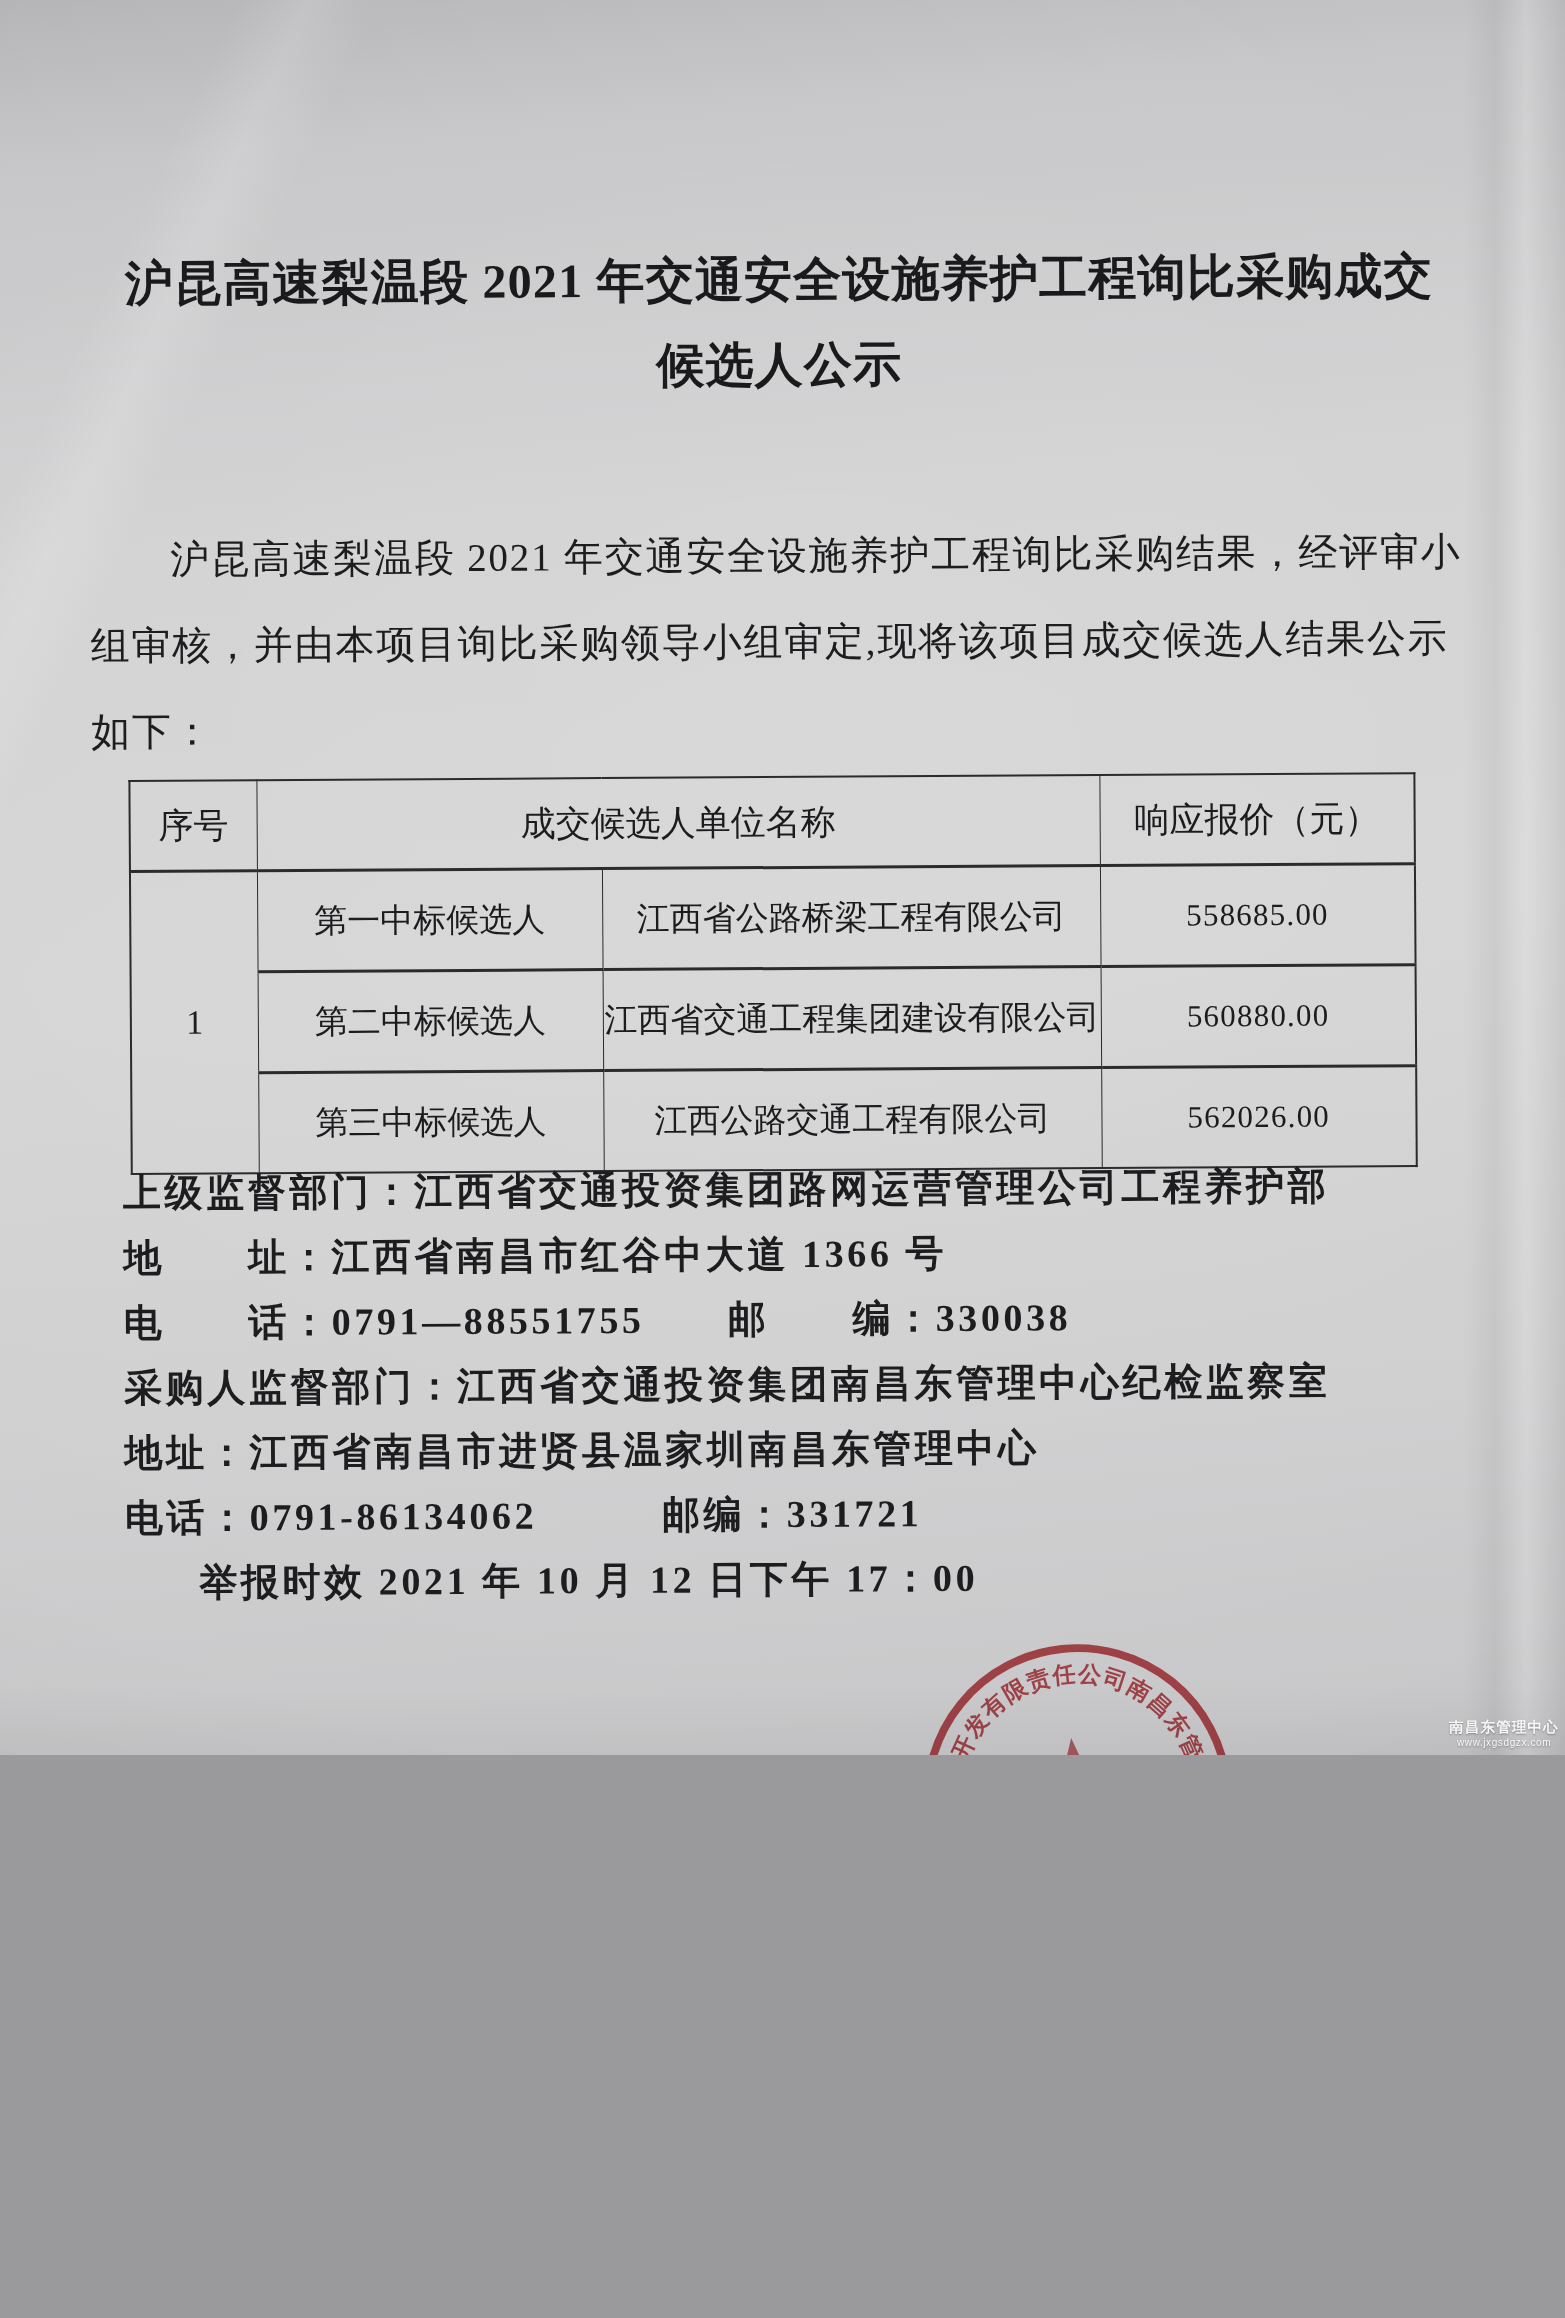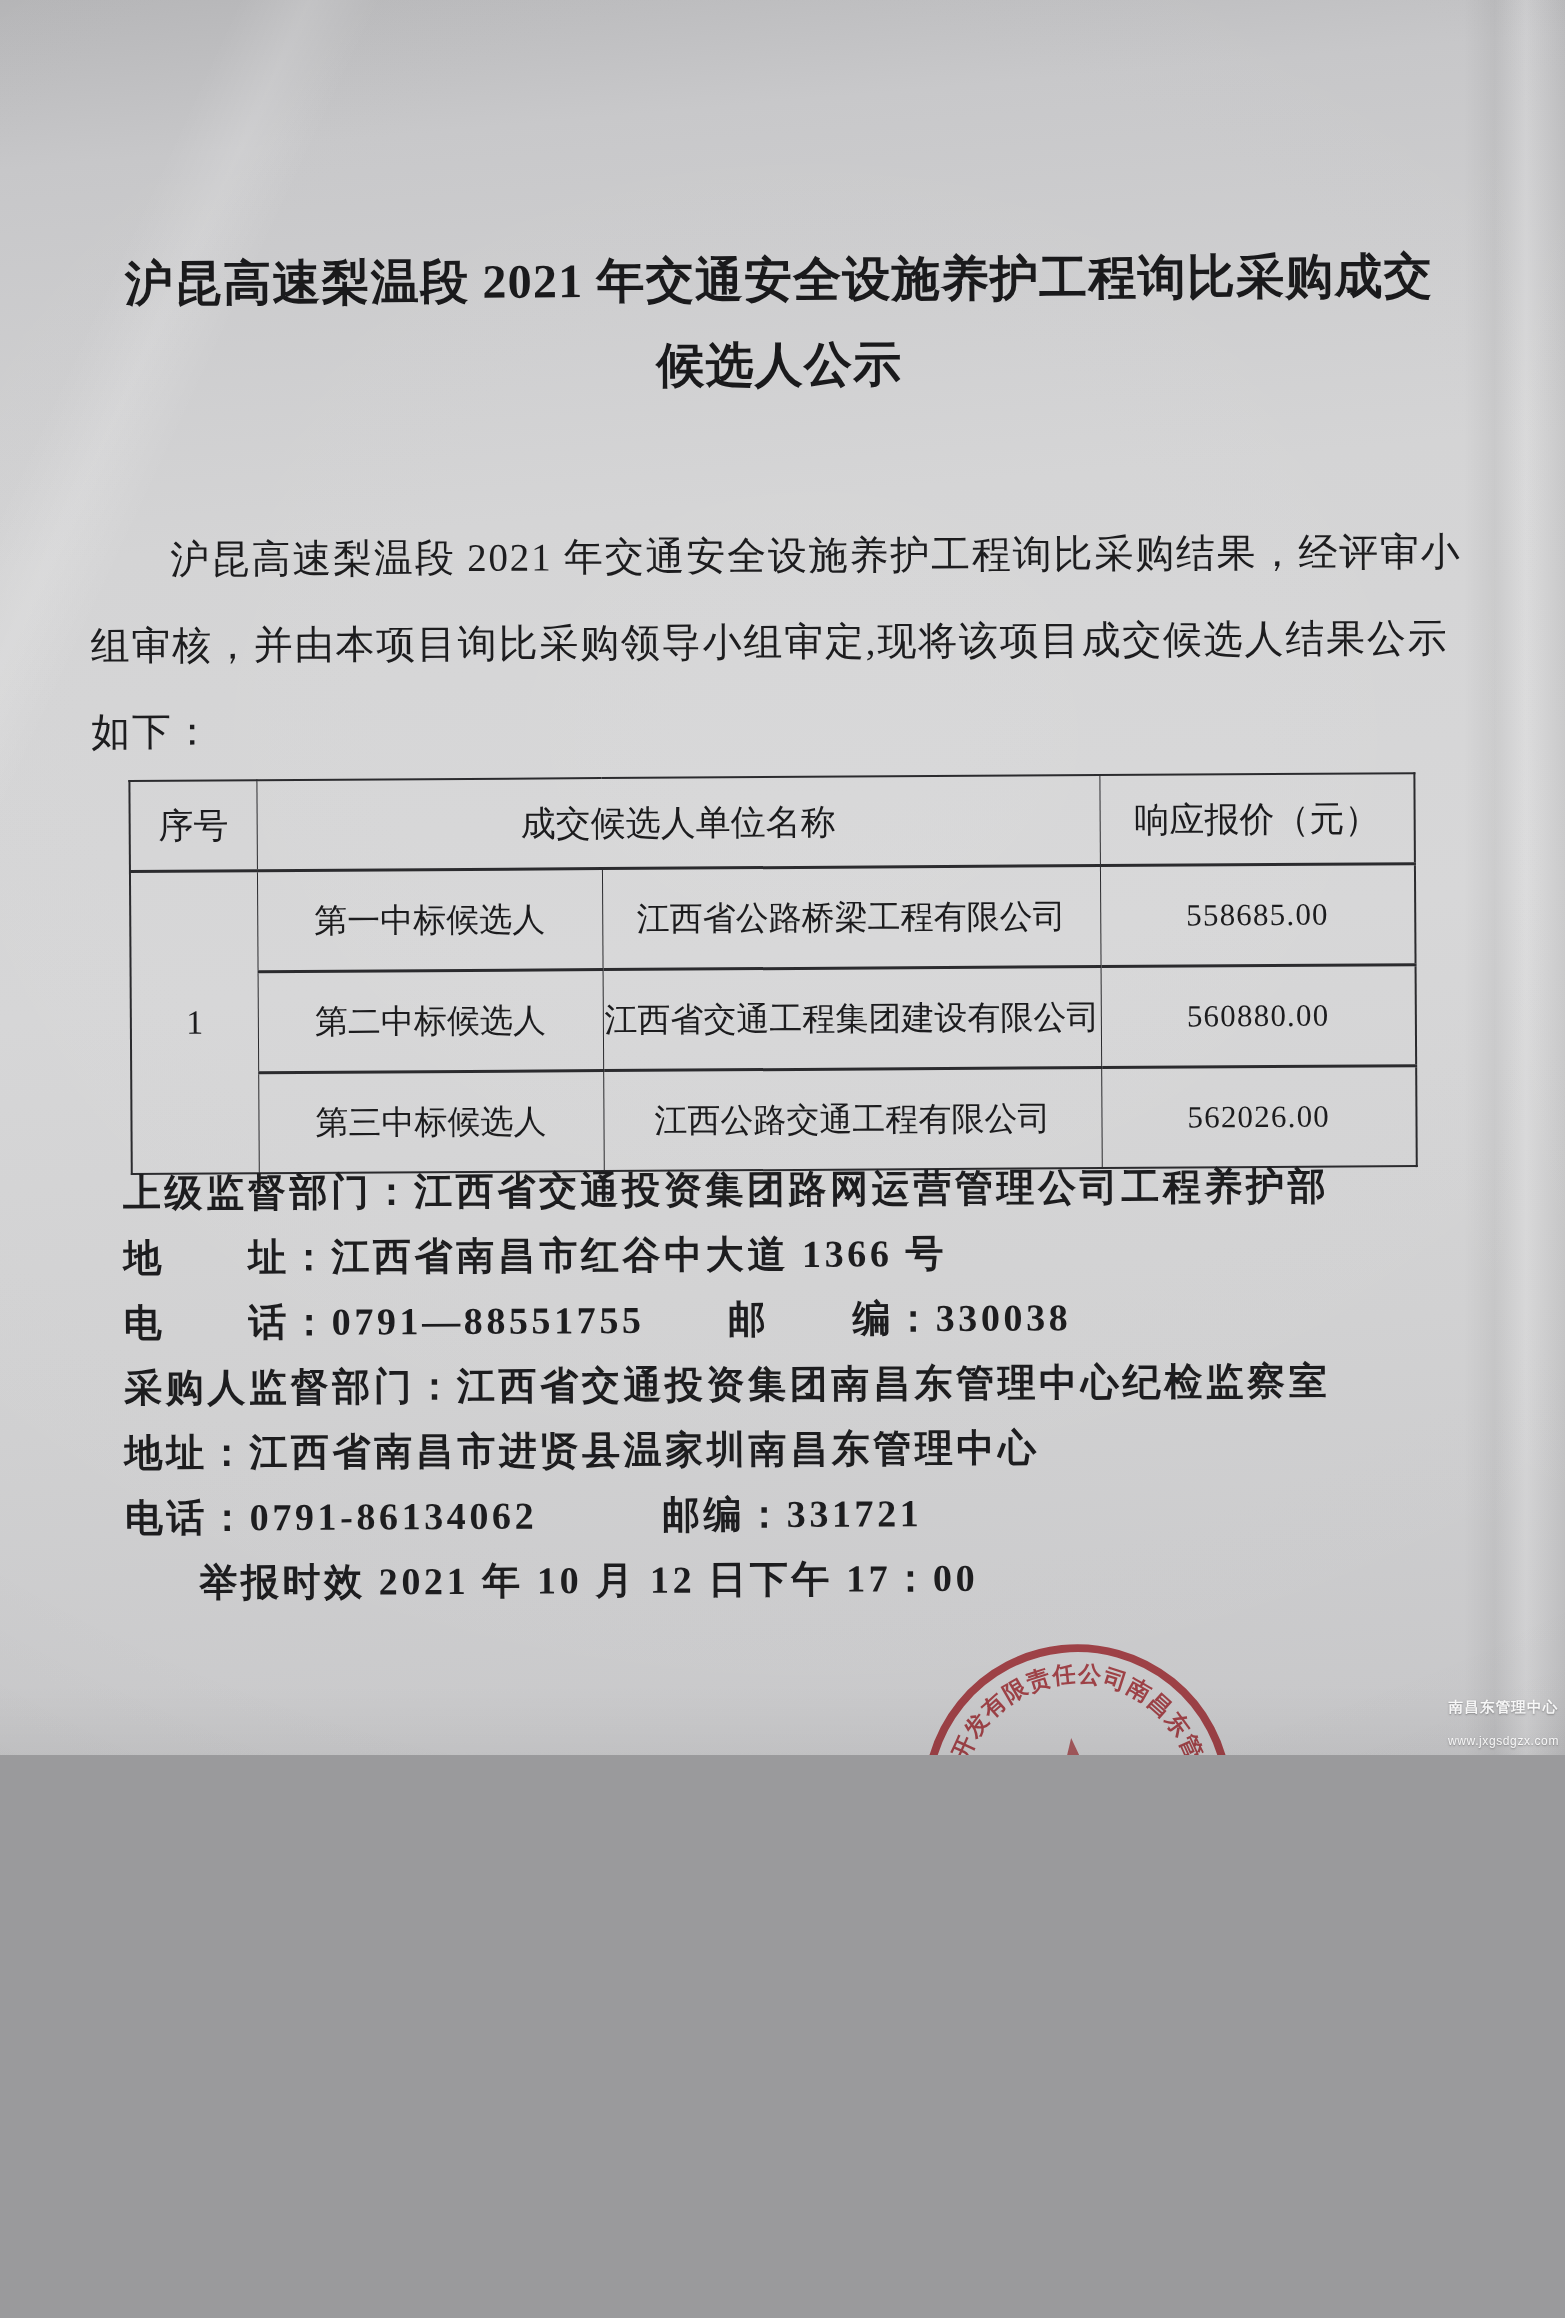--- a/index.html
+++ b/index.html
@@ -55,21 +55,21 @@
   .stamp .star { fill:#c2444a; opacity:0.88; }
   .stamp .ring-text { font-size:38px; fill:#bf3a41; letter-spacing:2px;
                       font-family:"Liberation Serif","DejaVu Serif",serif; font-weight:bold; }
   .stamp .serial-text { font-size:30px; fill:#c04a50; letter-spacing:7px;
                         font-family:"DejaVu Sans","Liberation Sans",sans-serif; }
 
   .watermark { position:absolute; right:6px; bottom:7.2px; text-align:center;
                color:rgba(255,255,255,0.92); font-family:"Liberation Sans","DejaVu Sans",sans-serif;
                text-shadow:0 1.2px 1.8px rgba(70,70,72,0.5); }
   .watermark .wm1 { font-size:14.5px; font-weight:bold; letter-spacing:1.2px; }
-  .watermark .wm2 { font-size:12px; letter-spacing:0.6px; margin-top:17px; }
+  .watermark .wm2 { font-size:10px; letter-spacing:0.6px; margin-top:0; }
 </style>
 </head>
 <body>
 
 <div class="page">
   <div class="creases"></div>
 
   <div class="sheet">
 
     <h1 class="title">

